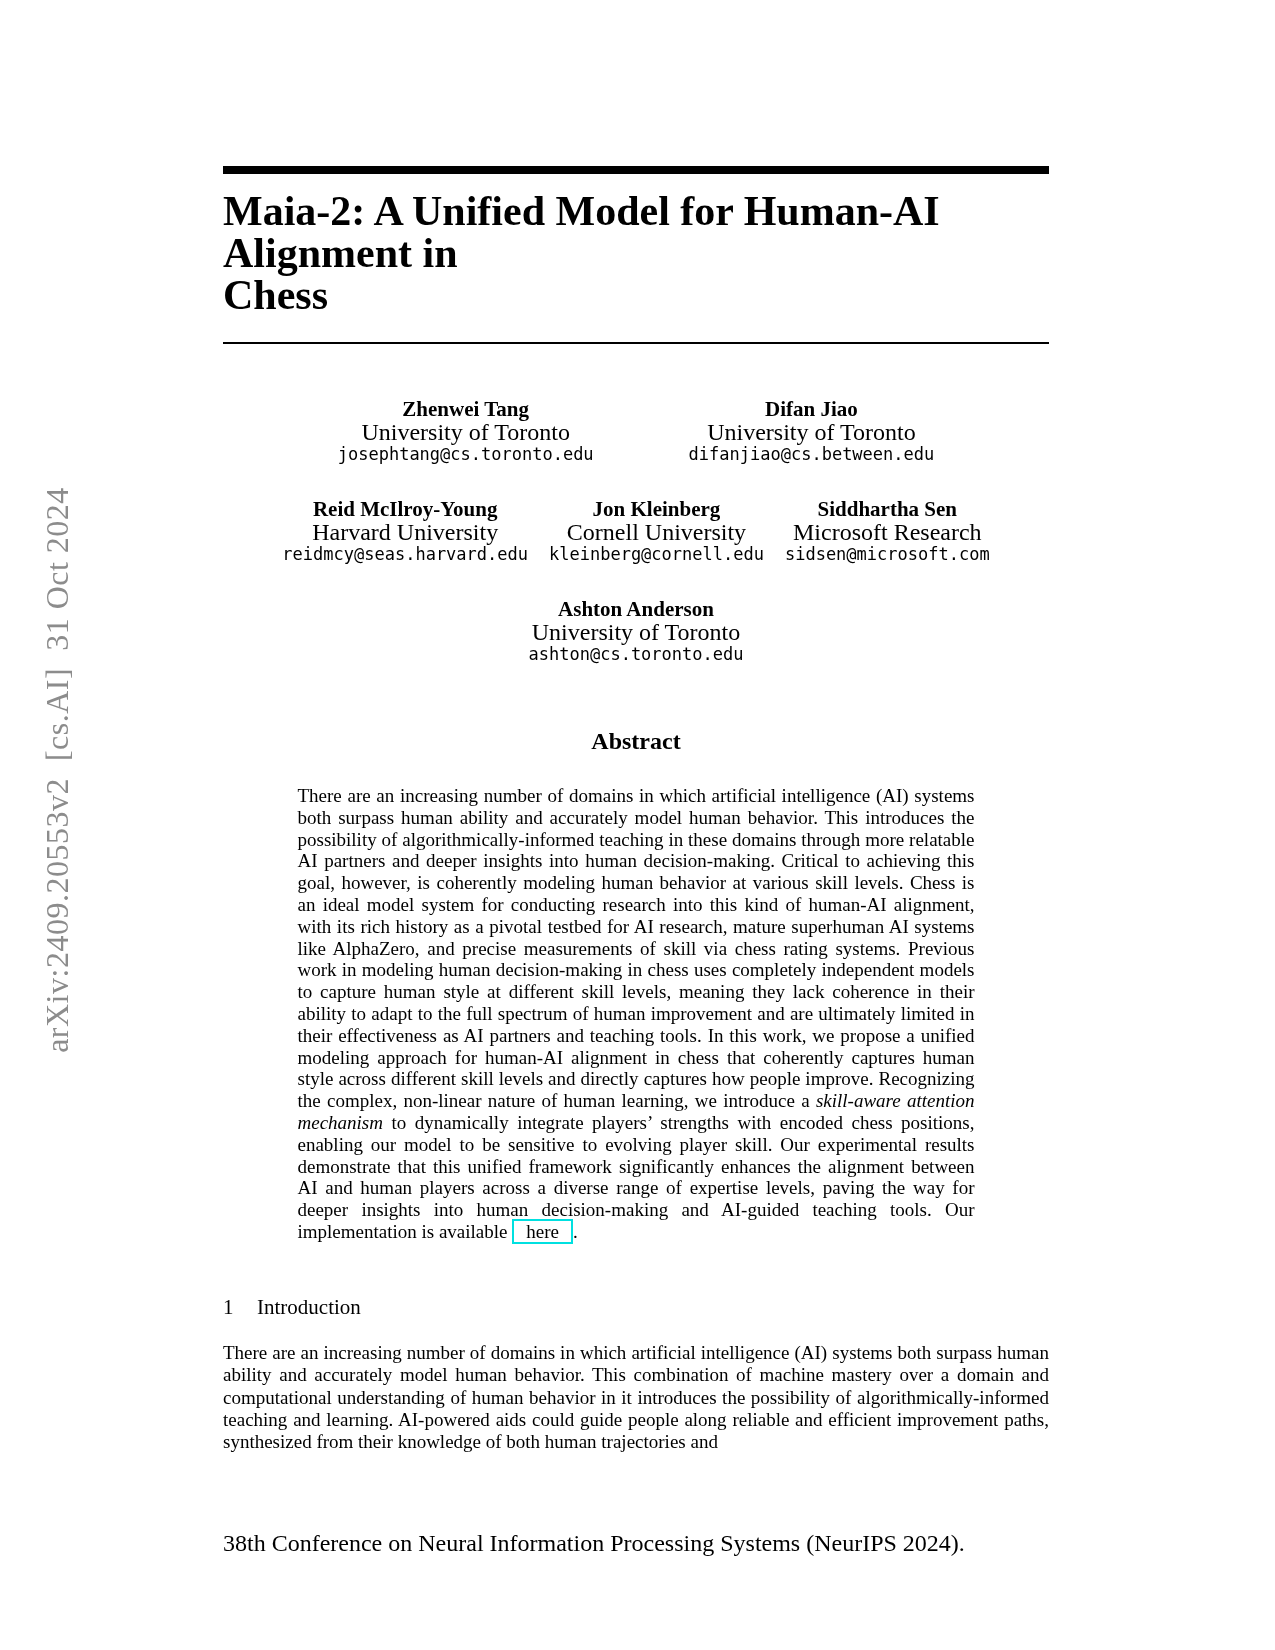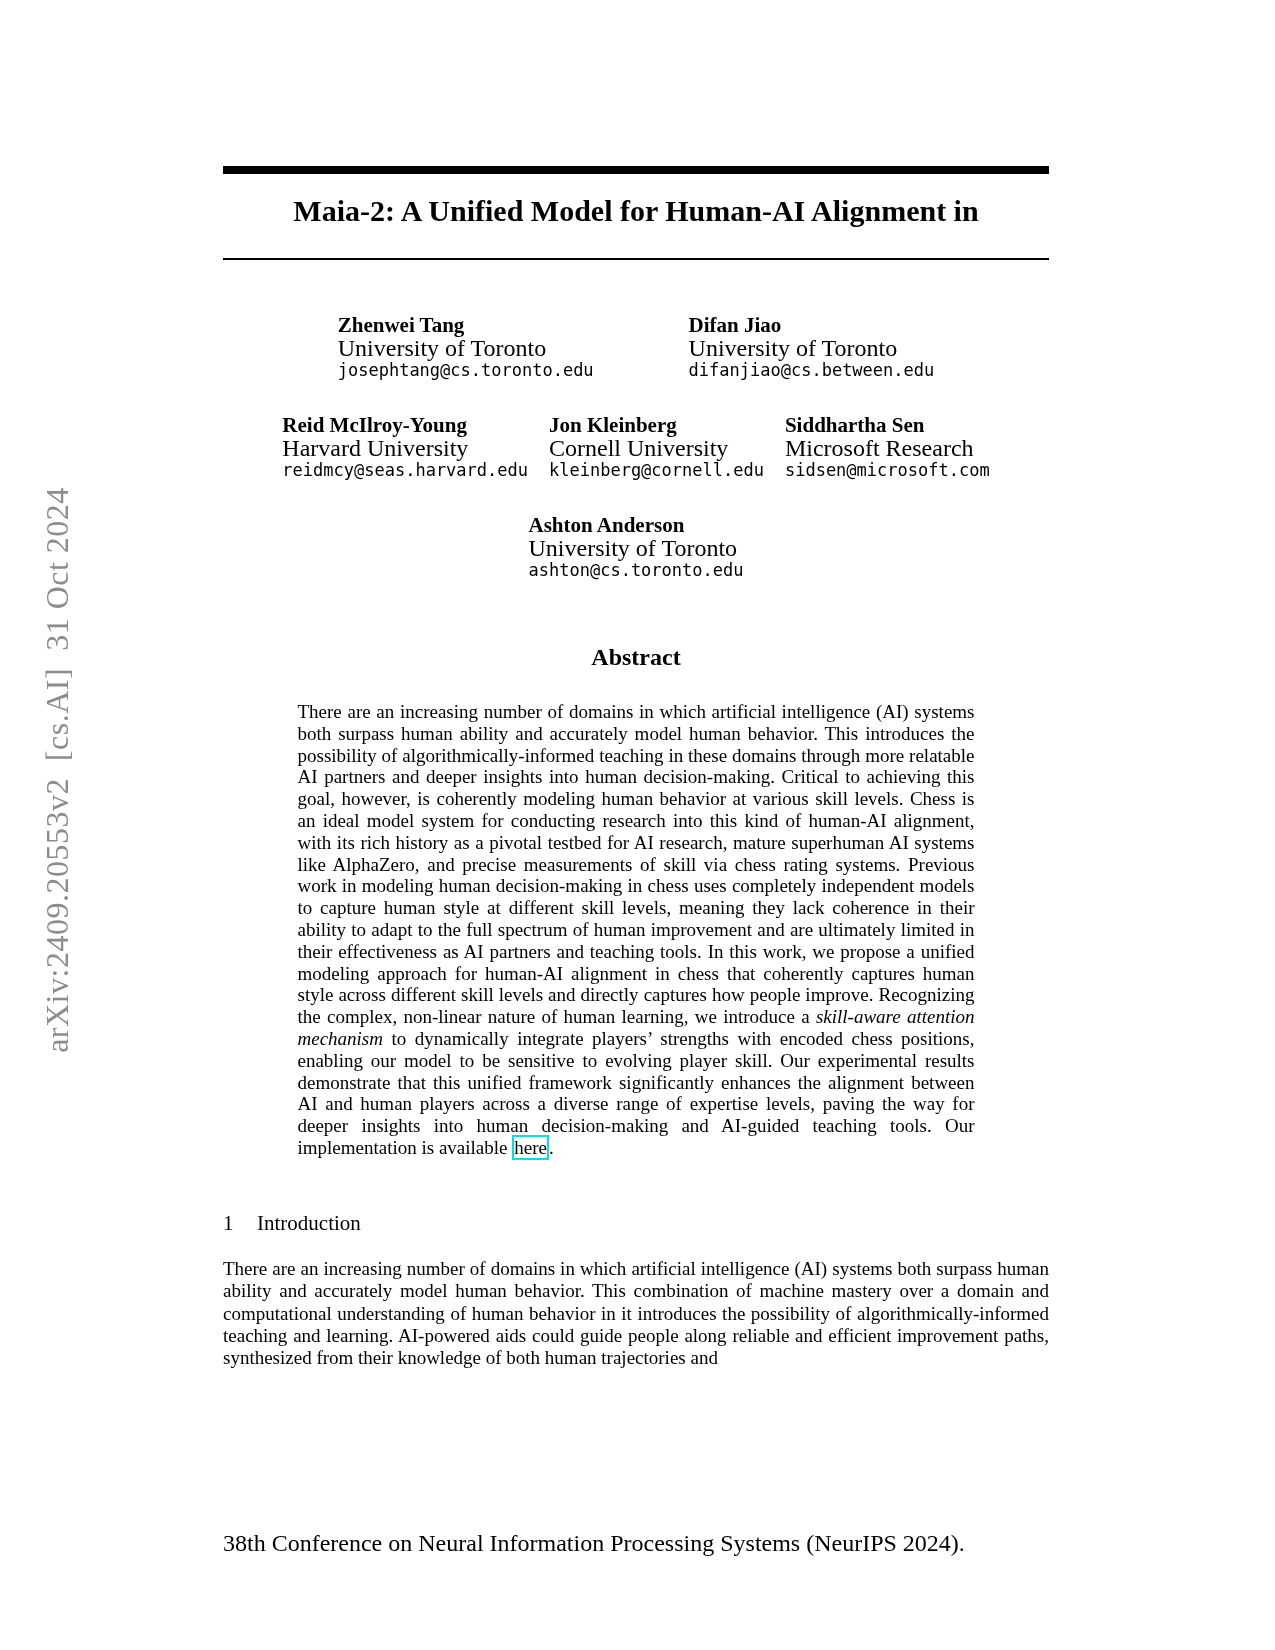--- a/index.html
+++ b/index.html
@@ -24,35 +24,35 @@
   .column {
     position: absolute;
     left: 223px;
     top: 0;
     width: 826px;
   }
   .rule-thick { height: 8px; background: #000; margin-top: 166px; }
   .rule-thin  { height: 2px; background: #000; margin-top: 26px; }
   .paper-title {
     margin: 16px 0 0 0;
-    text-align: center;
+    text-align: left;
     font-weight: bold;
-    font-size: 30px;
+    font-size: 42px;
     line-height: 42px;
   }
   .paper-title .tline { display: block; }
   .authors-row {
     display: flex;
     justify-content: center;
     margin-top: 50px;
   }
   .authors-row.r1 { gap: 95px; margin-top: 54px; }
   .authors-row.r2 { gap: 21px; margin-top: 32px; }
   .authors-row.r3 { margin-top: 32px; }
-  .author { }
+  .author { text-align: center; }
   .author .name  { font-weight: bold; font-size: 21px; line-height: 23px; }
   .author .affil { font-size: 24px; line-height: 22px; }
   .author .email {
     font-family: "DejaVu Sans Mono", monospace;
     font-size: 17px;
     line-height: 23px;
     letter-spacing: 0px;
   }
   .abstract-heading {
     text-align: center;
@@ -63,21 +63,21 @@
   .abstract-body {
     width: 677px;
     margin: 30px auto 0 auto;
     font-size: 19px;
     line-height: 21.8px;
     text-align: justify;
   }
   .abstract-body .italic { font-style: italic; }
   .link-box {
     border: 2px solid #ef4444;
-    padding: 0 0;
+    padding: 0 12px;
     cursor: pointer;
   }
   .section-heading {
     margin-top: 52px;
     font-weight: normal;
     font-size: 21px;
   }
   .section-heading .num { display: inline-block; min-width: 34px; }
   .section-body {
     margin-top: 22px;
@@ -98,20 +98,21 @@
 <div class="page">
 
   <div class="watermark" style="color: rgb(140, 140, 140);">arXiv:2409.20553v2  [cs.AI]  31 Oct 2024</div>
 
   <div class="column">
 
     <div class="rule-thick"></div>
 
     <h1 class="paper-title">
       <span class="tline">Maia-2: A Unified Model for Human-AI Alignment in</span>
+      <span class="tline">Chess</span>
     </h1>
 
     <div class="rule-thin"></div>
 
     <div class="authors-row r1">
       <div class="author">
         <div class="name">Zhenwei Tang</div>
         <div class="affil">University of Toronto</div>
         <div class="email">josephtang@cs.toronto.edu</div>
       </div>

